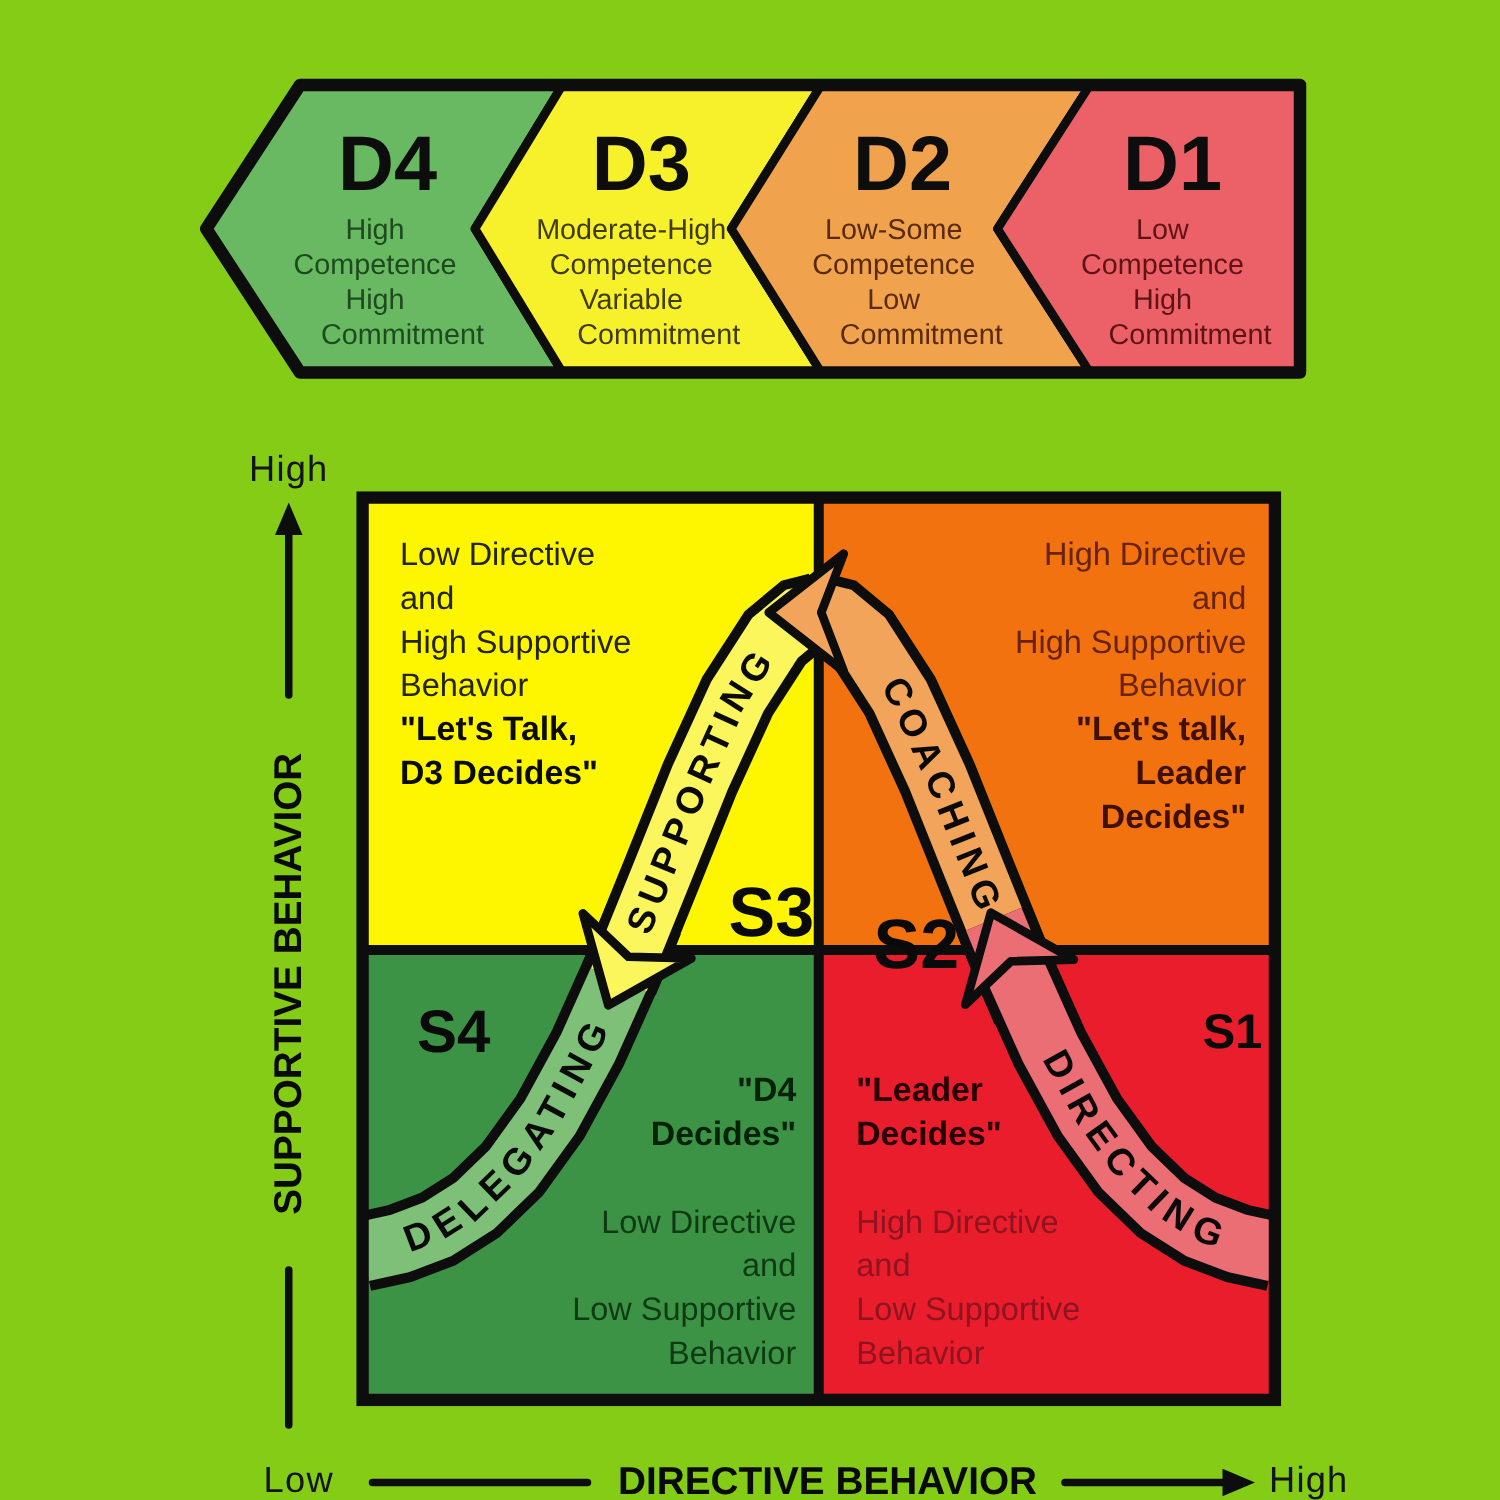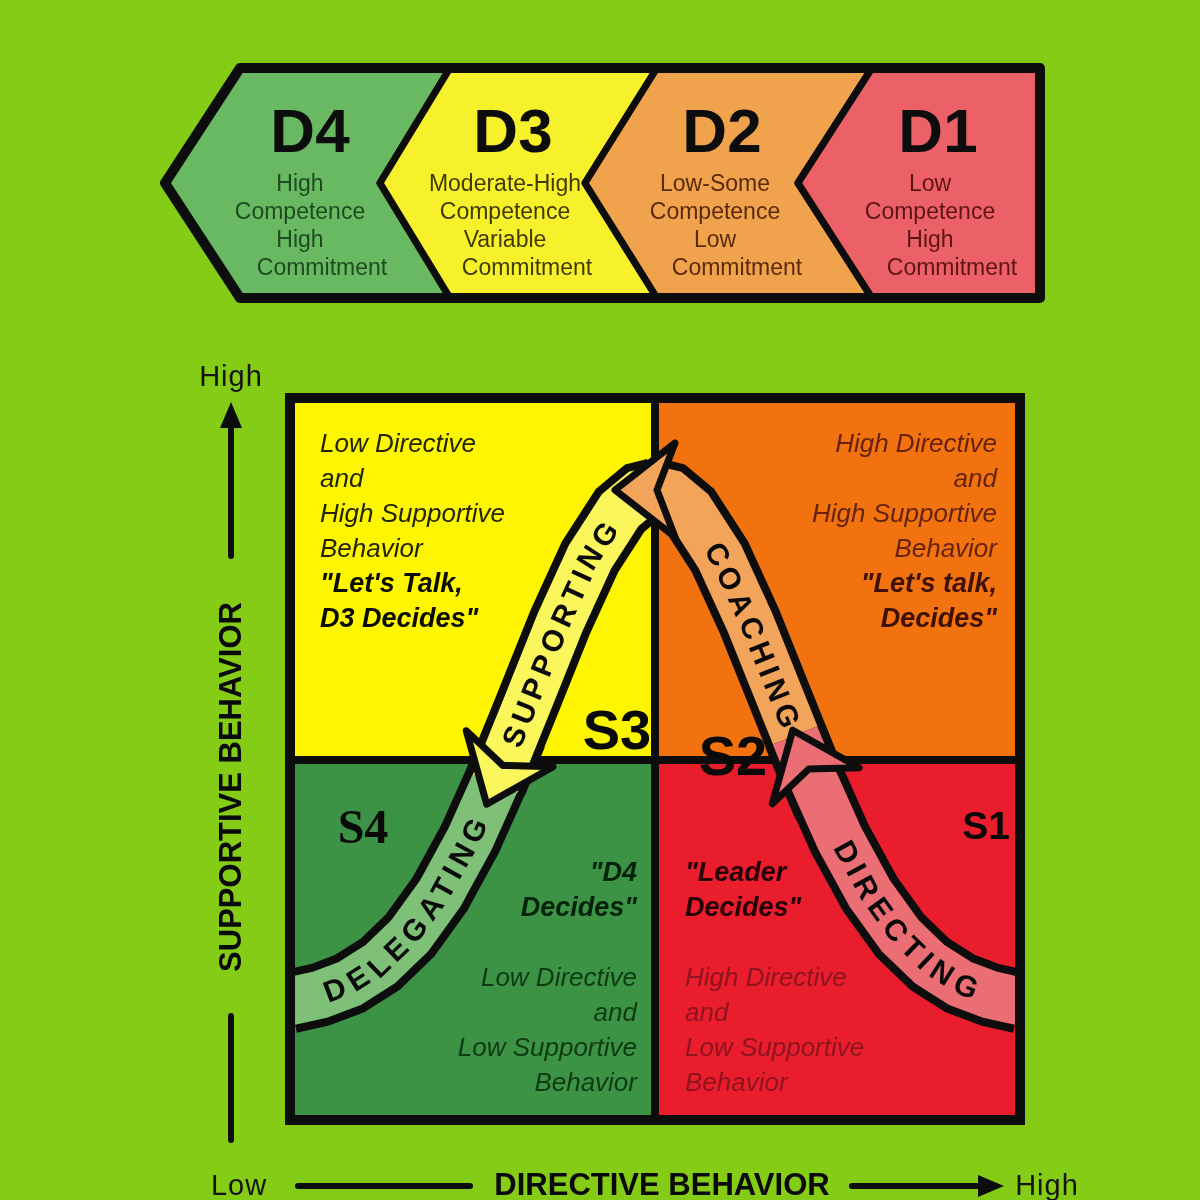--- a/index.html
+++ b/index.html
@@ -8,21 +8,21 @@
   .abs{position:absolute;}
   svg text{font-family:"Liberation Sans", sans-serif;}
 
   
   .d-big{font-size:62px;font-weight:bold;fill:#0d0d0d;}
   .d-line{font-size:23px;}
   .d4-t{fill:#1d4a1e;} .d3-t{fill:#403a06;} .d2-t{fill:#5a2a0c;} .d1-t{fill:#5e1414;}
 
   
   .q-text{position:absolute;font-size:26px;line-height:35px;z-index:3;}
-  .q-text span{display:block;font-style:italic;}
+  .q-text span{display:block;}
   .q-text .b{font-weight:bold;font-size:27px;}
   .s3-n{color:#232408;} .s3-b{color:#0b0c00;}
   .s2-n{color:#672310;} .s2-b{color:#3f1004;}
   .s4-n{color:#0f3a12;} .s4-b{color:#03220a;}
   .s1-n{color:#8e1420;} .s1-b{color:#250004;}
   .ta-r{text-align:right;} .ta-l{text-align:left;}
 
   .s-label{position:absolute;font-size:56px;font-weight:bold;color:#0a0a0a;z-index:3;
            transform:translate(-50%,-50%);}
 
@@ -128,20 +128,21 @@
     <span class="b s3-b">"Let's Talk,</span>
     <span class="b s3-b">D3 Decides"</span>
   </div>
 
   <div class="q-text ta-r s2-n abs" style="right:203px;top:426px;">
     <span>High Directive</span>
     <span>and</span>
     <span>High Supportive</span>
     <span>Behavior</span>
     <span class="b s2-b">"Let's talk,</span>
+    <span class="b s2-b">Leader</span>
     <span class="b s2-b">Decides"</span>
   </div>
 
   <div class="q-text ta-r abs" style="right:563px;top:855px;">
     <span class="b s4-b">"D4</span>
     <span class="b s4-b">Decides"</span>
   </div>
   <div class="q-text ta-r s4-n abs" style="right:563px;top:960px;">
     <span>Low Directive</span>
     <span>and</span>
@@ -155,21 +156,21 @@
   </div>
   <div class="q-text ta-l s1-n abs" style="left:685px;top:960px;">
     <span>High Directive</span>
     <span>and</span>
     <span>Low Supportive</span>
     <span>Behavior</span>
   </div>
 
   <div class="s-label" style="left:617px;top:729px;">S3</div>
   <div class="s-label" style="left:733px;top:755px;">S2</div>
-  <div class="s-label" style="left:363px;top:826px;font-size:48px;font-family:Liberation Serif, serif;">S4</div>
+  <div class="s-label" style="left:363px;top:826px;font-size:48px;">S4</div>
   <div class="s-label" style="left:986px;top:826px;font-size:39px;">S1</div>
 
   <svg class="abs" style="left:0;top:0;z-index:2;" width="1200" height="1200" viewBox="0 0 1200 1200">
 
     <line x1="231" y1="556" x2="231" y2="424" stroke="#0d0d0d" stroke-width="6" stroke-linecap="round"></line>
     <polygon fill="#0d0d0d" points="231,402 220,428 242,428"></polygon>
     <line x1="231" y1="1016" x2="231" y2="1140" stroke="#0d0d0d" stroke-width="6" stroke-linecap="round"></line>
 
     <line x1="298" y1="1186" x2="470" y2="1186" stroke="#0d0d0d" stroke-width="6" stroke-linecap="round"></line>
     <line x1="852" y1="1186" x2="982" y2="1186" stroke="#0d0d0d" stroke-width="6" stroke-linecap="round"></line>

